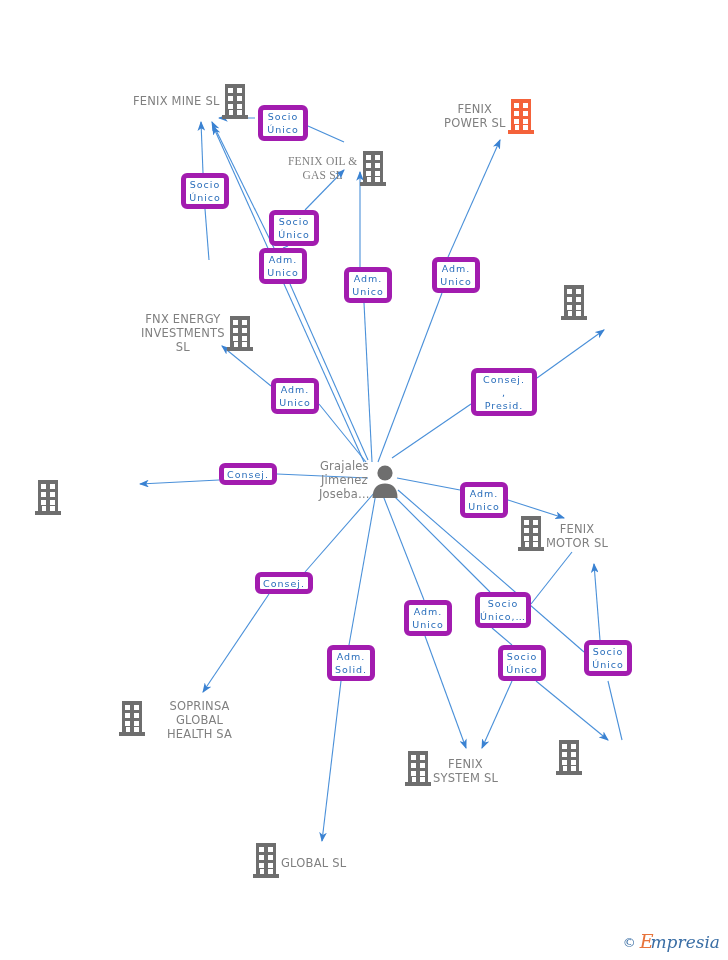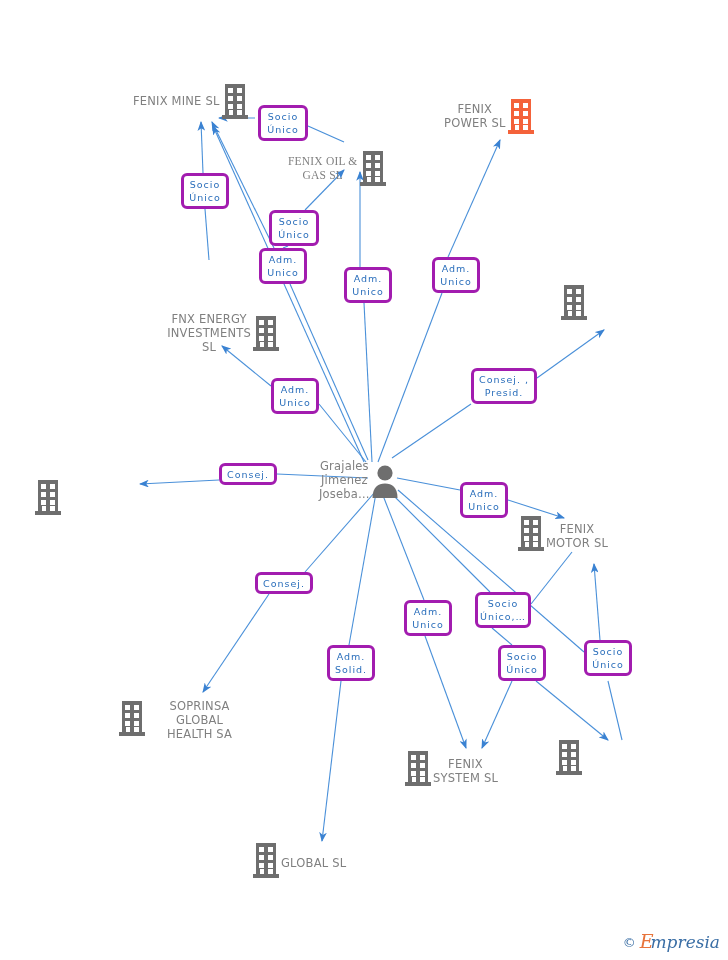--- a/index.html
+++ b/index.html
@@ -47,21 +47,21 @@
   }
   .node .caption.above { order: -1; margin-bottom: 2px; }
   .node .caption.below { margin-top: 3px; }
   .icon-wrap { line-height: 0; }
 
   
   .rel {
     position: absolute;
     box-sizing: border-box;
     background: #ffffff;
-    border: 3px solid #a21caf;
+    border: 5px solid #a21caf;
     border-radius: 6px;
     color: #2a6ebb;
     font-size: 9.5px;
     line-height: 13px;
     text-align: center;
     padding: 4px 4px;
     letter-spacing: 1px;
     white-space: pre-line;
     display: flex;
     align-items: center;
@@ -187,21 +187,21 @@
             <rect x="8" y="13" width="5" height="5" fill="#ffffff"></rect>
             <rect x="17" y="13" width="5" height="5" fill="#ffffff"></rect>
             <rect x="8" y="21" width="5" height="5" fill="#ffffff"></rect>
             <rect x="17" y="21" width="5" height="5" fill="#ffffff"></rect>
             <rect x="9" y="27" width="4" height="5" fill="#ffffff"></rect>
             <rect x="17" y="27" width="5" height="5" fill="#ffffff"></rect>
           </svg></div>
         <div class="caption above">FENIX
 POWER SL</div>
       </div>
-      <div class="node" style="left: 211px; top: 312px; justify-content: flex-end;">
+      <div class="node" style="left: 211px; top: 312px;">
         <div class="icon-wrap"><svg width="30" height="38" viewBox="0 0 30 38">
             <rect x="5" y="1" width="20" height="31" fill="#6e6e6e"></rect>
             <rect x="2" y="32" width="26" height="4" fill="#6e6e6e"></rect>
             <rect x="8" y="5" width="5" height="5" fill="#ffffff"></rect>
             <rect x="17" y="5" width="5" height="5" fill="#ffffff"></rect>
             <rect x="8" y="13" width="5" height="5" fill="#ffffff"></rect>
             <rect x="17" y="13" width="5" height="5" fill="#ffffff"></rect>
             <rect x="8" y="21" width="5" height="5" fill="#ffffff"></rect>
             <rect x="17" y="21" width="5" height="5" fill="#ffffff"></rect>
             <rect x="9" y="27" width="4" height="5" fill="#ffffff"></rect>
@@ -336,21 +336,21 @@
       <div class="rel" style="left: 269px; top: 210px; width: 50px; height: 36px;">Socio
 Único</div>
       <div class="rel" style="left: 259px; top: 248px; width: 48px; height: 36px;">Adm.
 Unico</div>
       <div class="rel" style="left: 344px; top: 267px; width: 48px; height: 36px;">Adm.
 Unico</div>
       <div class="rel" style="left: 432px; top: 257px; width: 48px; height: 36px;">Adm.
 Unico</div>
       <div class="rel" style="left: 271px; top: 378px; width: 48px; height: 36px;">Adm.
 Unico</div>
-      <div class="rel" style="left: 471px; top: 368px; width: 66px; height: 36px;">Consej. ,
+      <div class="rel" style="left: 471px; top: 368px; width: 66px; height: 48px;">Consej. ,
 Presid.</div>
       <div class="rel" style="left: 219px; top: 463px; width: 58px; height: 22px;">Consej.</div>
       <div class="rel" style="left: 460px; top: 482px; width: 48px; height: 36px;">Adm.
 Unico</div>
       <div class="rel" style="left: 255px; top: 572px; width: 58px; height: 22px;">Consej.</div>
       <div class="rel" style="left: 404px; top: 600px; width: 48px; height: 36px;">Adm.
 Unico</div>
       <div class="rel" style="left: 475px; top: 592px; width: 56px; height: 36px;">Socio
 Único,…</div>
       <div class="rel" style="left: 327px; top: 645px; width: 48px; height: 36px;">Adm.

